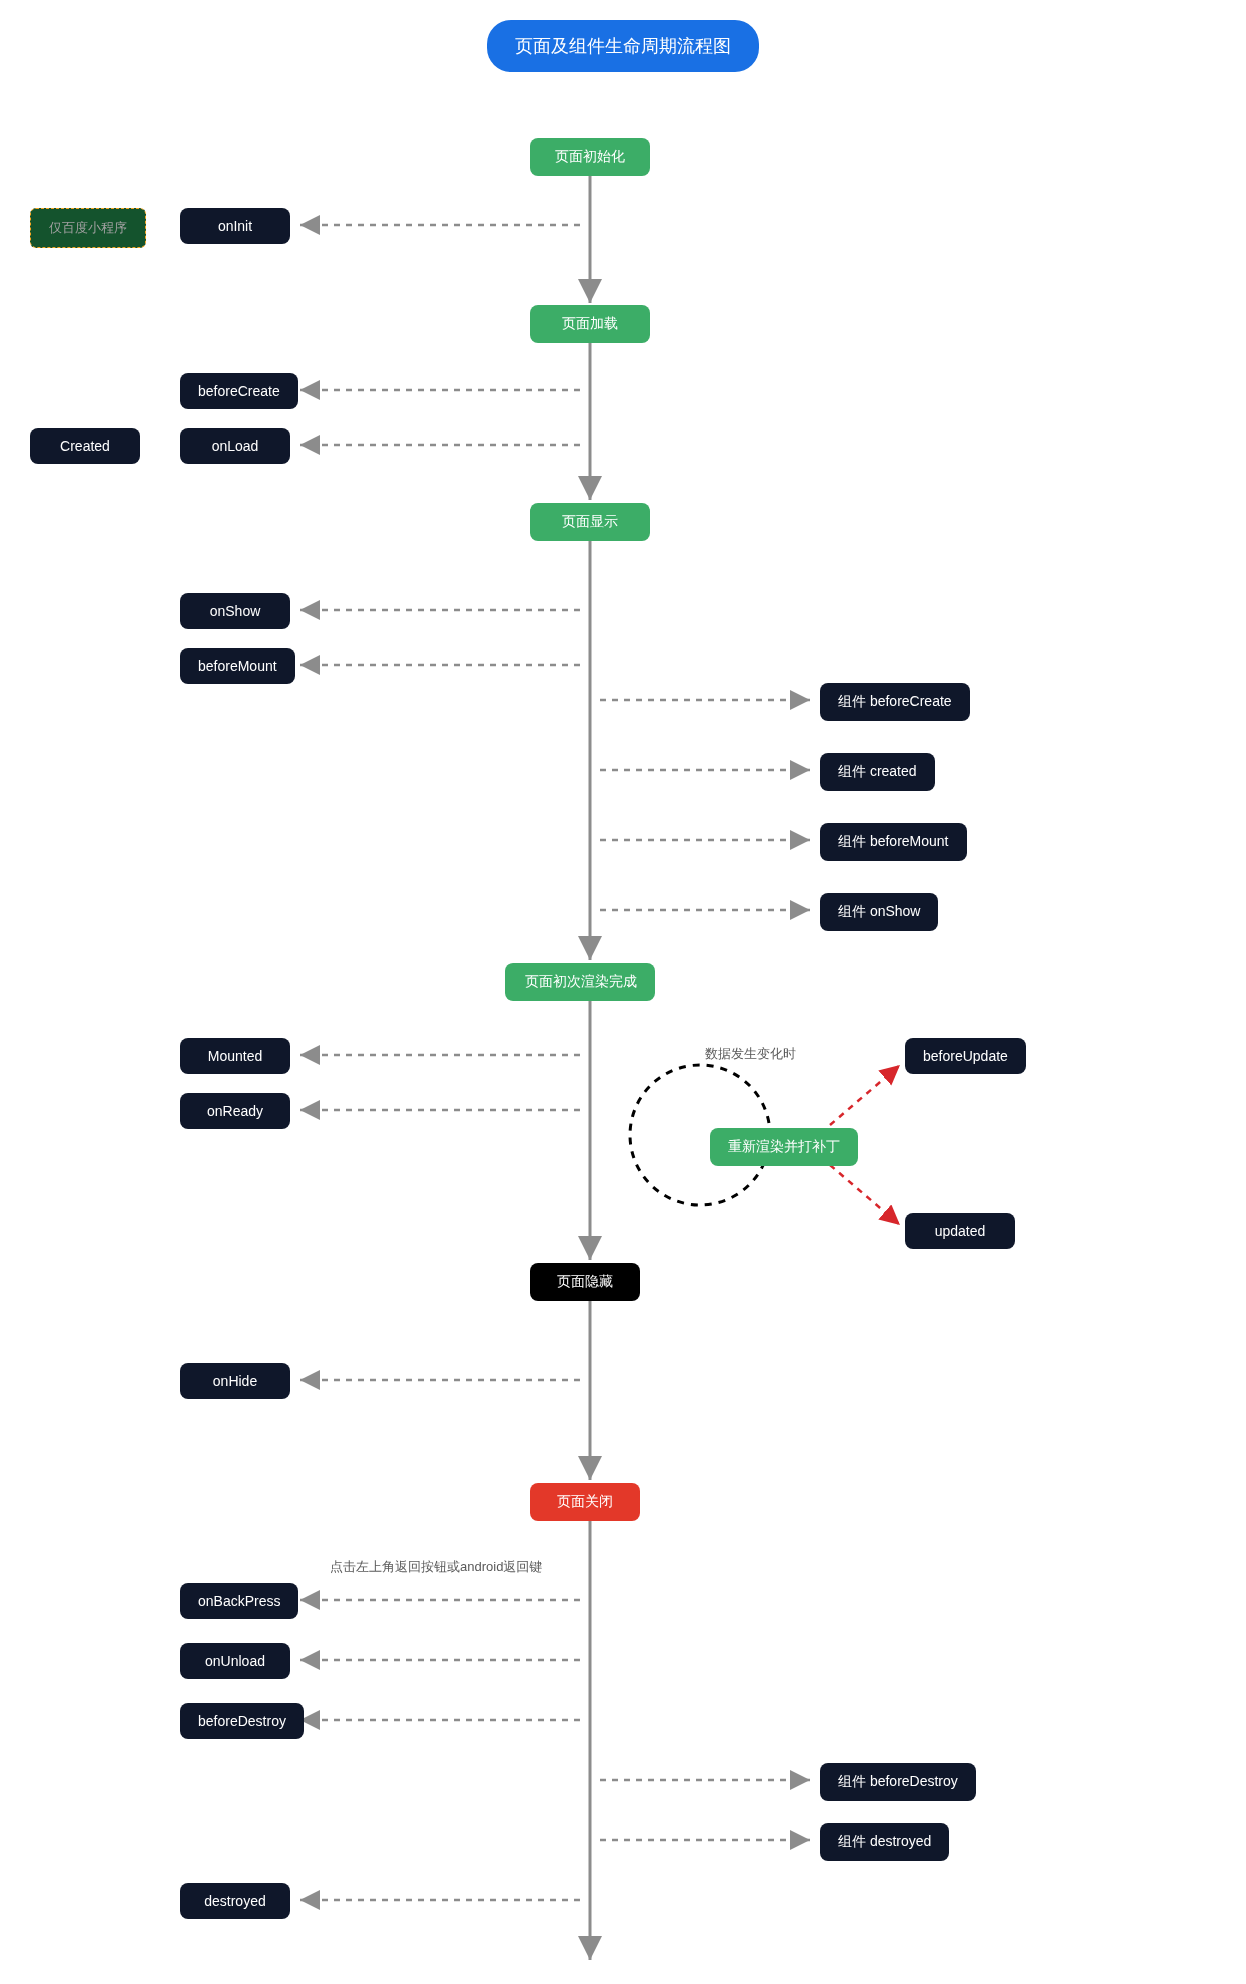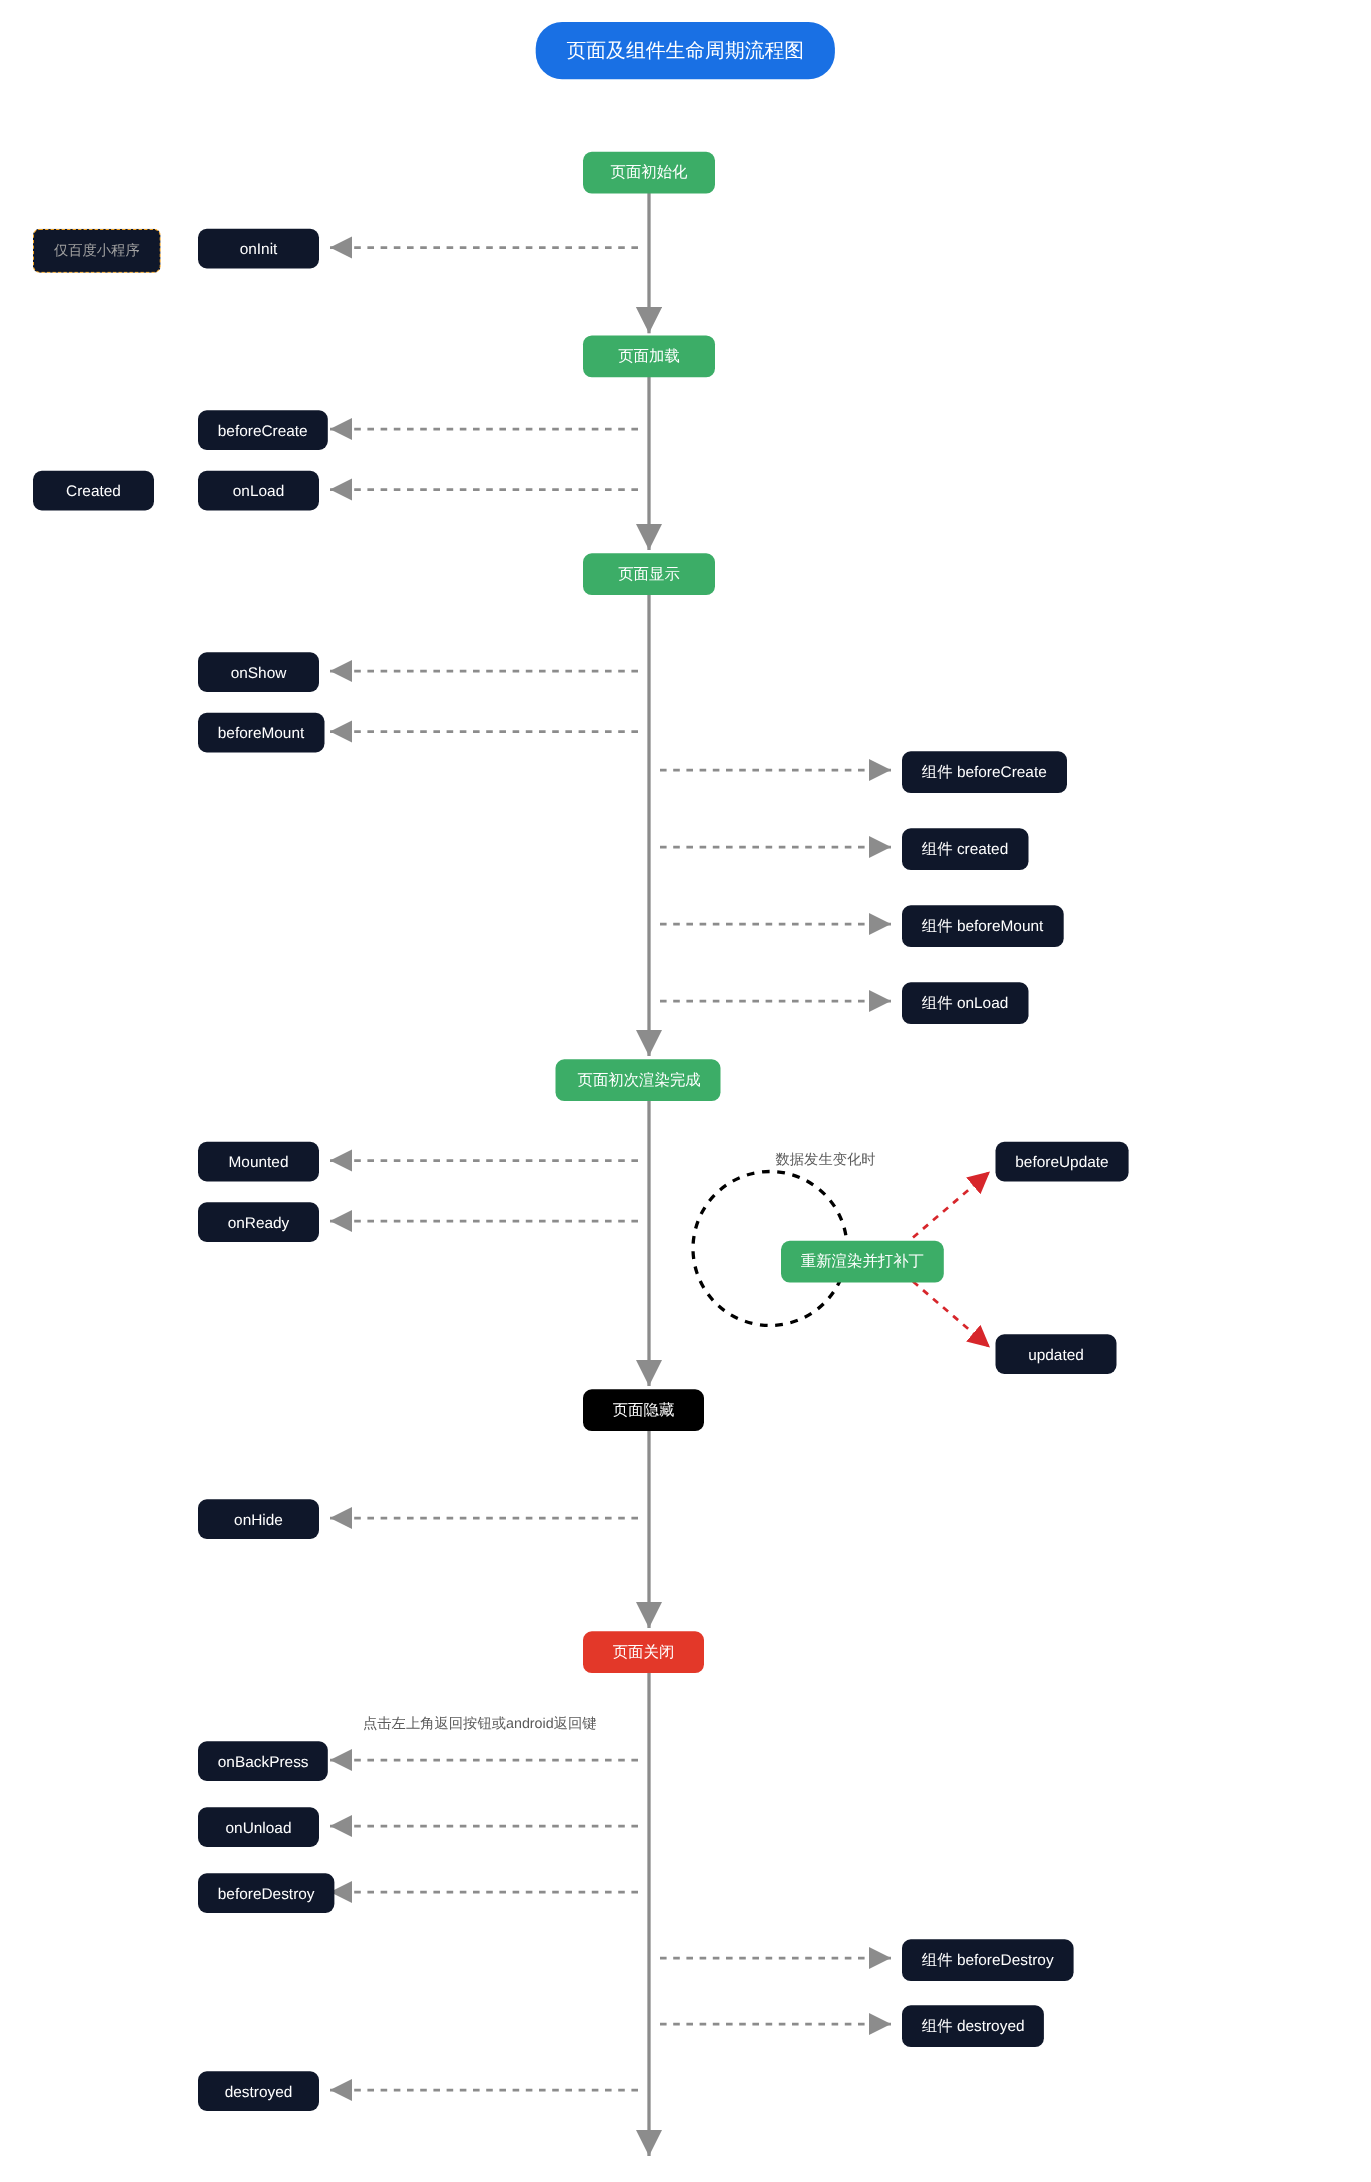--- a/index.html
+++ b/index.html
@@ -30,21 +30,21 @@
     font-size: 14px;
     font-weight: 500;
     text-align: center;
     white-space: nowrap;
   }
   .box.green { background: #3cad67; min-width: 120px; }
   .box.blue { background: #0f172a; min-width: 110px; }
   .box.orange { background: #000000; min-width: 110px; font-family: Liberation Mono, monospace; }
   .box.red { background: #e33829; min-width: 110px; }
   .box.outlined {
-    background: #0f172a;
+    background: #14532d;
     color: #a0a0a0;
     border: 1.5px dashed #f6a623;
     border-radius: 6px;
     font-size: 13px;
   }
   .note {
     position: absolute;
     color: #5a5a5a;
     font-size: 13px;
   }
@@ -126,20 +126,20 @@
 <div class="box blue" style="top:1643px; left:180px;">onUnload</div>
 <div class="box blue" style="top:1703px; left:180px;">beforeDestroy</div>
 <div class="box blue" style="top:1883px; left:180px;">destroyed</div>
 
 <div class="box blue" style="top:428px; left:30px;">Created</div>
 <div class="box outlined" style="top:208px; left:30px;">仅百度小程序</div>
 
 <div class="box blue" style="top:683px; left:820px;">组件 beforeCreate</div>
 <div class="box blue" style="top:753px; left:820px;">组件 created</div>
 <div class="box blue" style="top:823px; left:820px;">组件 beforeMount</div>
-<div class="box blue" style="top:893px; left:820px;">组件 onLoad</div>
+<div class="box blue" style="top:893px; left:820px;">组件 onShow</div>
 <div class="box blue" style="top:1038px; left:905px;">beforeUpdate</div>
 <div class="box blue" style="top:1213px; left:905px;">updated</div>
 <div class="box blue" style="top:1763px; left:820px;">组件 beforeDestroy</div>
 <div class="box blue" style="top:1823px; left:820px;">组件 destroyed</div>
 
 <div class="note" style="top:1045px; left:665px;margin-left:40px;">数据发生变化时</div>
 <div class="note" style="top:1558px; left:330px;">点击左上角返回按钮或android返回键</div>
 
 </body></html>

